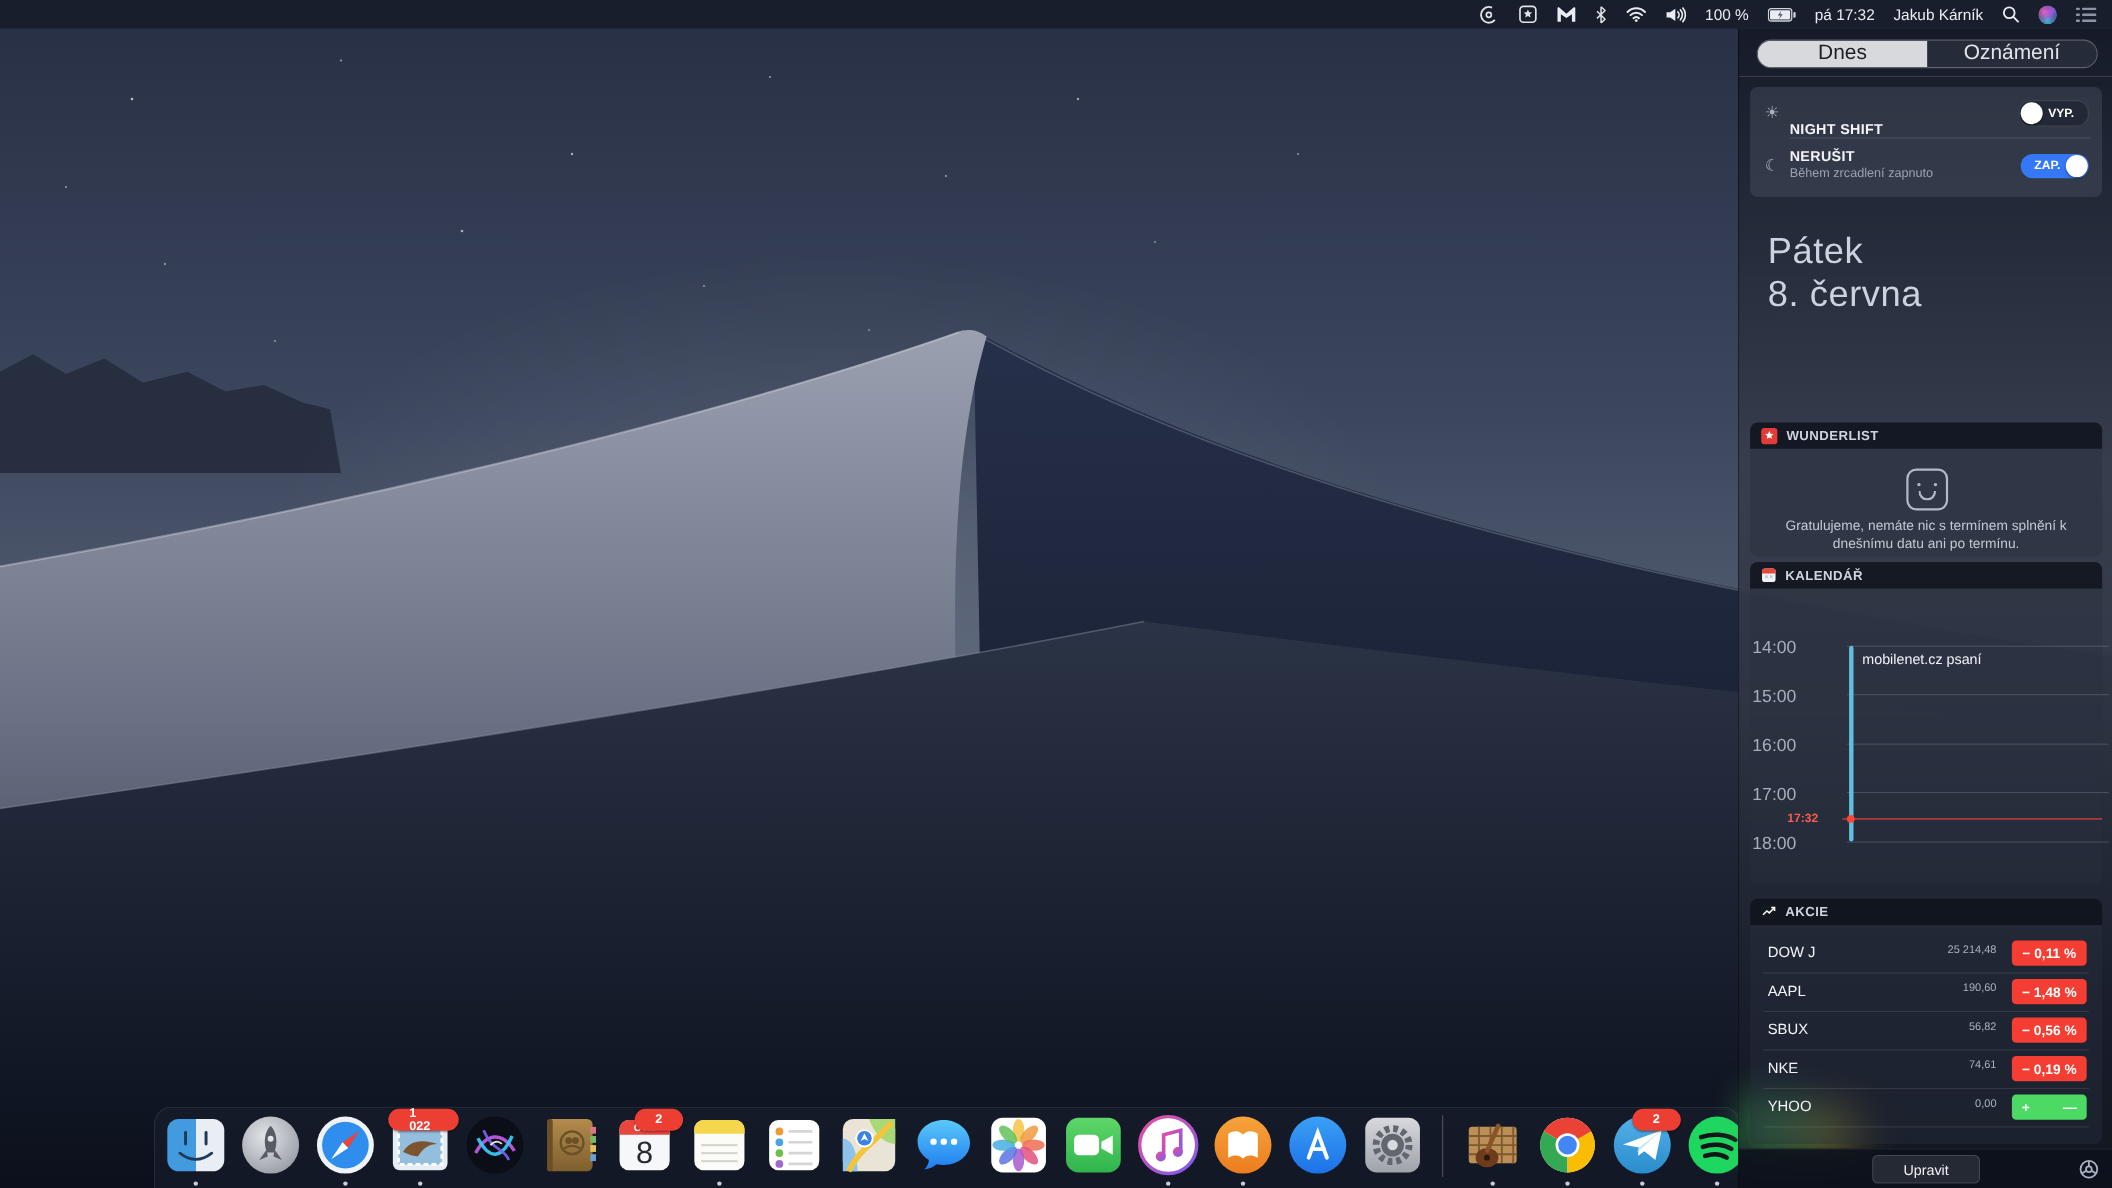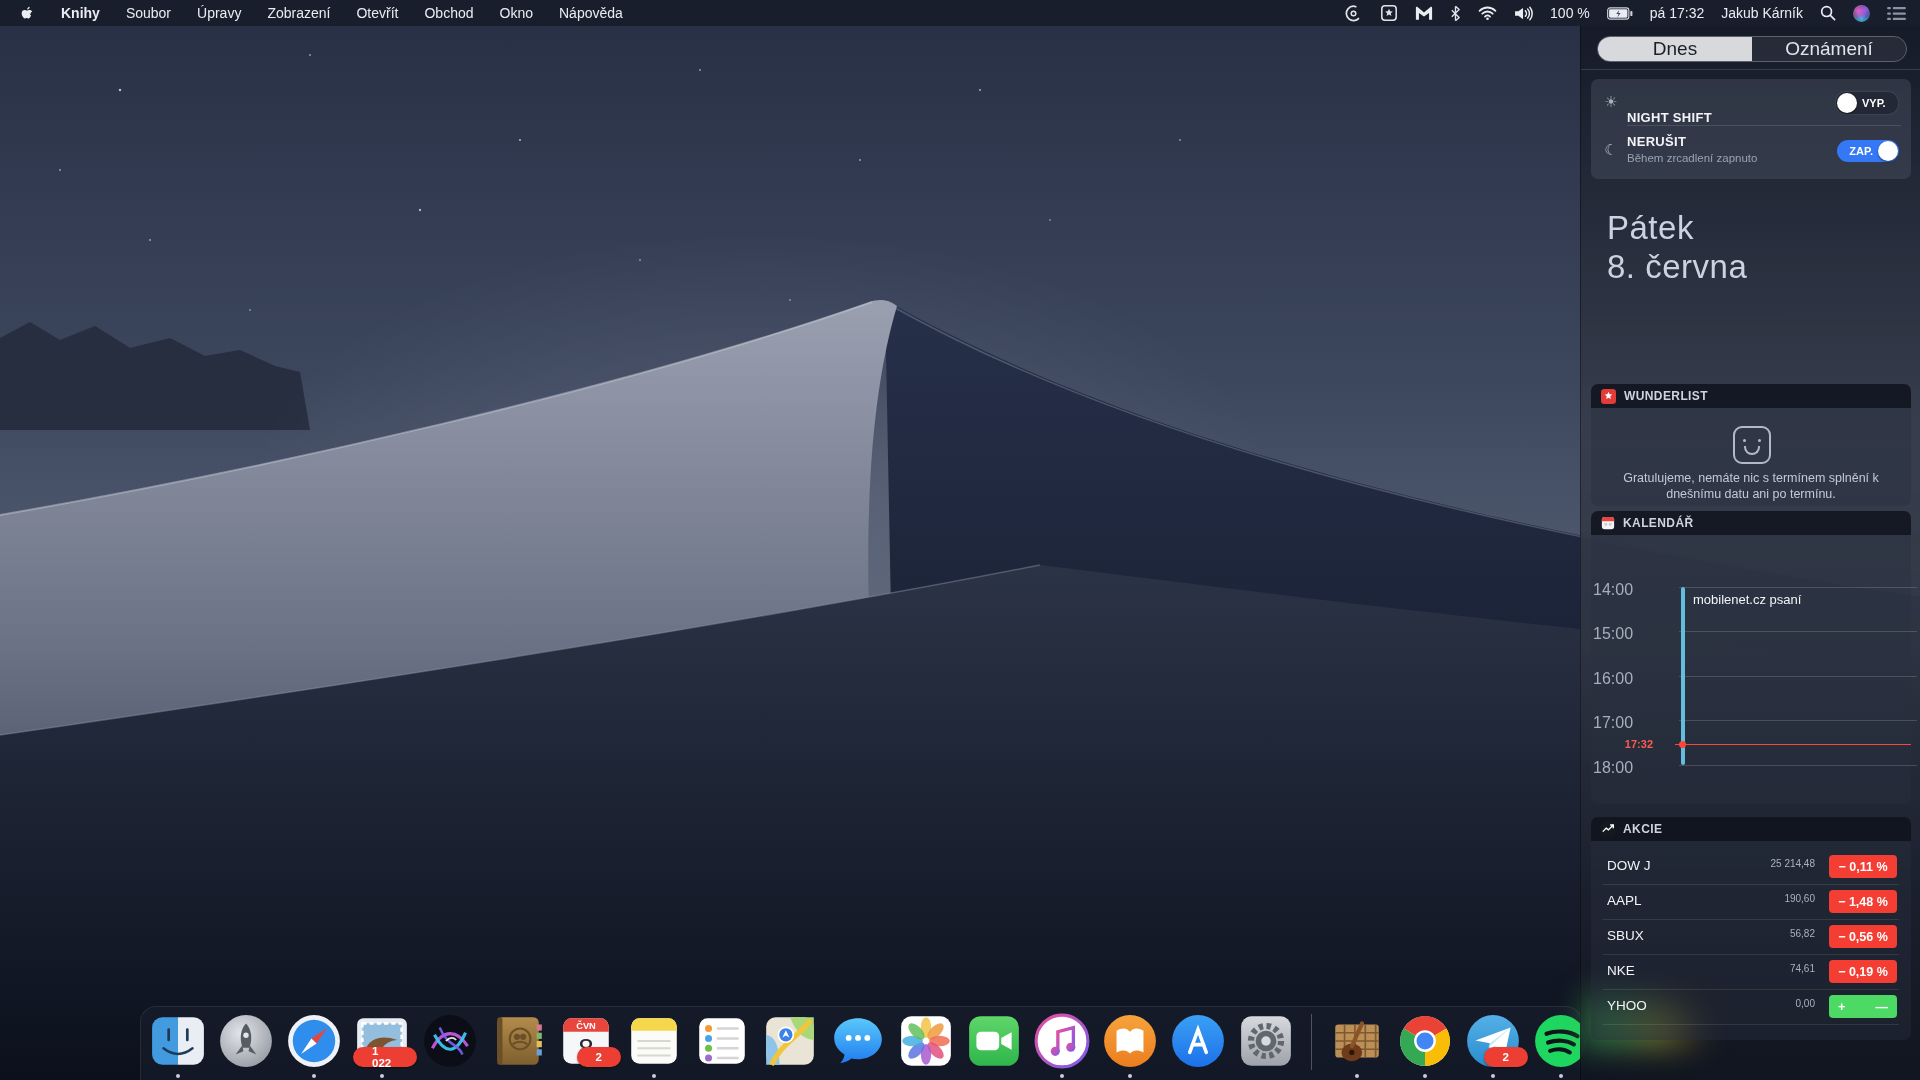--- a/index.html
+++ b/index.html
@@ -90,21 +90,21 @@
   #dock{left:140px;bottom:0;width:1442px;height:74px;z-index:20;
     background:rgba(28,33,48,.48);border:1px solid rgba(255,255,255,.08);border-bottom:none;
     border-radius:16px 16px 0 0;display:flex;align-items:flex-end;padding:6px 8px 10px 8px;box-sizing:border-box;gap:10px;}
   .dock-item{position:relative;width:58px;height:58px;flex:0 0 auto;cursor:default;}
   .dock-item svg{width:58px;height:58px;display:block;}
   .dock-divider{width:1px;height:56px;background:rgba(255,255,255,.25);margin:0 6px;flex:0 0 auto;}
   .dock-dot{position:absolute;left:50%;bottom:-8px;transform:translateX(-50%);width:4px;height:4px;
     border-radius:50%;background:#d2d6de;opacity:.95;}
   .dock-badge{position:absolute;top:-4px;right:-6px;min-width:20px;height:20px;border-radius:10px;background:#ec3e33;
     color:#fff;font-size:11.5px;font-weight:bold;display:flex;align-items:center;justify-content:center;
-    padding:0 19px;box-sizing:border-box;box-shadow:0 1px 2px rgba(0,0,0,.4);margin-top:39px;}
+    padding:0 19px;box-sizing:border-box;box-shadow:0 1px 2px rgba(0,0,0,.4);}
 </style>
 </head>
 <body>
 
 <svg id="wallpaper" class="abs" viewBox="0 0 1920 1080">
   <defs>
     <linearGradient id="gSky" x1="0" y1="0" x2="0" y2="1">
       <stop offset="0" stop-color="#272f44"></stop>
         <stop offset=".35" stop-color="#3c465d"></stop>
         <stop offset=".6" stop-color="#576175"></stop>
@@ -148,37 +148,20 @@
   <ellipse cx="760" cy="500" rx="520" ry="270" fill="url(#gGlow)" opacity=".22"></ellipse>
   <path d="M885 300 C1080 410 1380 515 1920 595 L1920 1080 L900 1080 Z" fill="url(#gShadow)"></path>
   <path d="M0 515 C260 470 620 390 870 302 C878 299 888 299 897 306 C860 430 850 660 920 1080 L0 1080 Z" fill="url(#gLit)"></path>
   <path d="M0 515 C260 470 620 390 872 302" stroke="#c6cad6" stroke-width="2" opacity=".5" fill="none"></path>
   <path d="M888 304 C1080 412 1380 516 1920 596" stroke="#9aa0b0" stroke-width="1.5" opacity=".35" fill="none"></path>
   <path d="M0 735 C380 680 760 620 1040 565 C1320 600 1640 640 1920 660 L1920 1080 L0 1080 Z" fill="url(#gFg)"></path>
   <path d="M0 735 C380 680 760 620 1040 565" stroke="#8d93a6" stroke-width="1.5" opacity=".45" fill="none"></path>
 </svg>
 
 <div id="menubar" class="abs">
-  <div class="left">
-    <span class="mb-ic">
-        <svg xmlns="http://www.w3.org/2000/svg" width="15" height="17" viewBox="0 0 16 17">
-          <path fill="#e9ecf2" d="M11.4 9.1c0-2 1.7-2.9 1.7-2.9-.9-1.3-2.3-1.5-2.8-1.5-1.2-.1-2.3.7-2.9.7-.6 0-1.6-.7-2.6-.7C3.3 4.7 1.8 5.9 1.8 8.2c0 1.4.5 2.8 1.2 3.8.5.8 1.1 1.7 1.9 1.7.8 0 1.1-.5 2.1-.5s1.2.5 2.1.5c.9 0 1.4-.8 1.9-1.6.6-.9.8-1.8.8-1.8s-1.4-.7-1.4-2.2zM9.6 3.4c.5-.6.8-1.3.7-2.1-.7 0-1.4.4-1.9 1-.4.5-.8 1.3-.7 2 .7.1 1.4-.4 1.9-.9z"></path>
-        </svg>
-      </span>
-    <span class="menu-item app-name">Knihy</span>
-    <span id="menus" style="display:flex;gap:26px;">
-        <span class="menu-item">Soubor</span>
-        <span class="menu-item">Úpravy</span>
-        <span class="menu-item">Zobrazení</span>
-        <span class="menu-item">Otevřít</span>
-        <span class="menu-item">Obchod</span>
-        <span class="menu-item">Okno</span>
-        <span class="menu-item">Nápověda</span>
-      </span>
-  </div>
   <div class="right">
     <span id="status-icons" style="display:flex;gap:17px;align-items:center;">
         <span class="mb-ic">
           <svg xmlns="http://www.w3.org/2000/svg" width="19" height="19" viewBox="0 0 20 20">
             <circle cx="10" cy="10" r="7.5" fill="none" stroke="#dfe3ea" stroke-width="1.8" stroke-dasharray="33 14" transform="rotate(40 10 10)"></circle>
             <circle cx="10" cy="10" r="2.4" fill="none" stroke="#dfe3ea" stroke-width="1.6"></circle>
           </svg>
         </span>
         <span class="mb-ic">
           <svg xmlns="http://www.w3.org/2000/svg" width="18" height="18" viewBox="0 0 20 20">
@@ -651,13 +634,25 @@
           <span class="stock-val">0,00</span>
           <span class="stock-badge flat">
             <span>+</span>
             <span>—</span>
           </span>
         </div>
         <div class="stock-div" style="top: 207px;"></div>
       </div>
   </div>
 
+  <div id="nc-footer" class="abs">
+    <div id="edit-btn">Upravit</div>
+    <span id="gear-btn"><svg xmlns="http://www.w3.org/2000/svg" width="20" height="20" viewBox="0 0 20 20">
+          <circle cx="10" cy="10" r="7.6" fill="none" stroke="#aab2c2" stroke-width="1.6"></circle>
+          <g stroke="#aab2c2" stroke-width="1.6">
+            <path d="M10 10V2.6"></path>
+            <path d="M10 10l6.4 3.7"></path>
+            <path d="M10 10l-6.4 3.7"></path>
+          </g>
+          <circle cx="10" cy="10" r="2.6" fill="#10141f" stroke="#aab2c2" stroke-width="1.6"></circle>
+        </svg></span>
+  </div>
 </div>
 
 </body></html>

